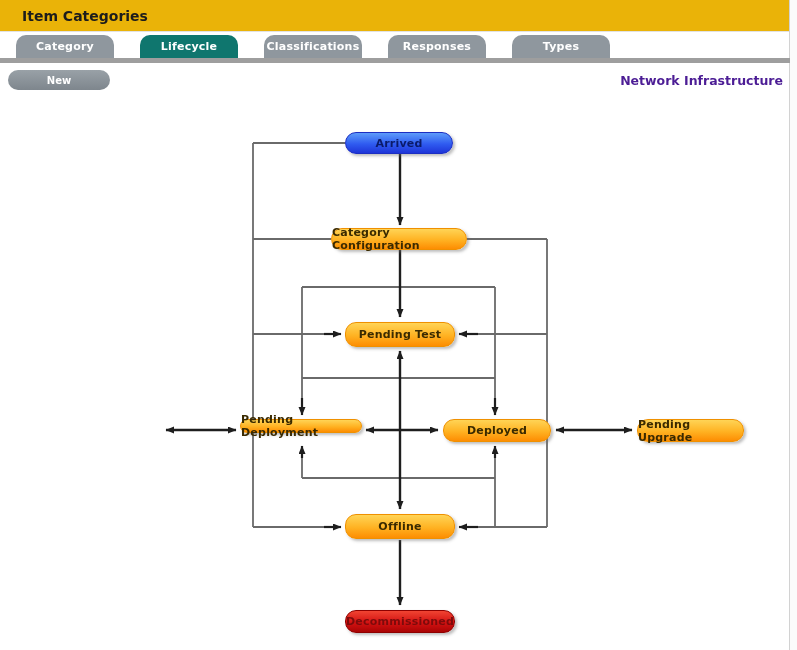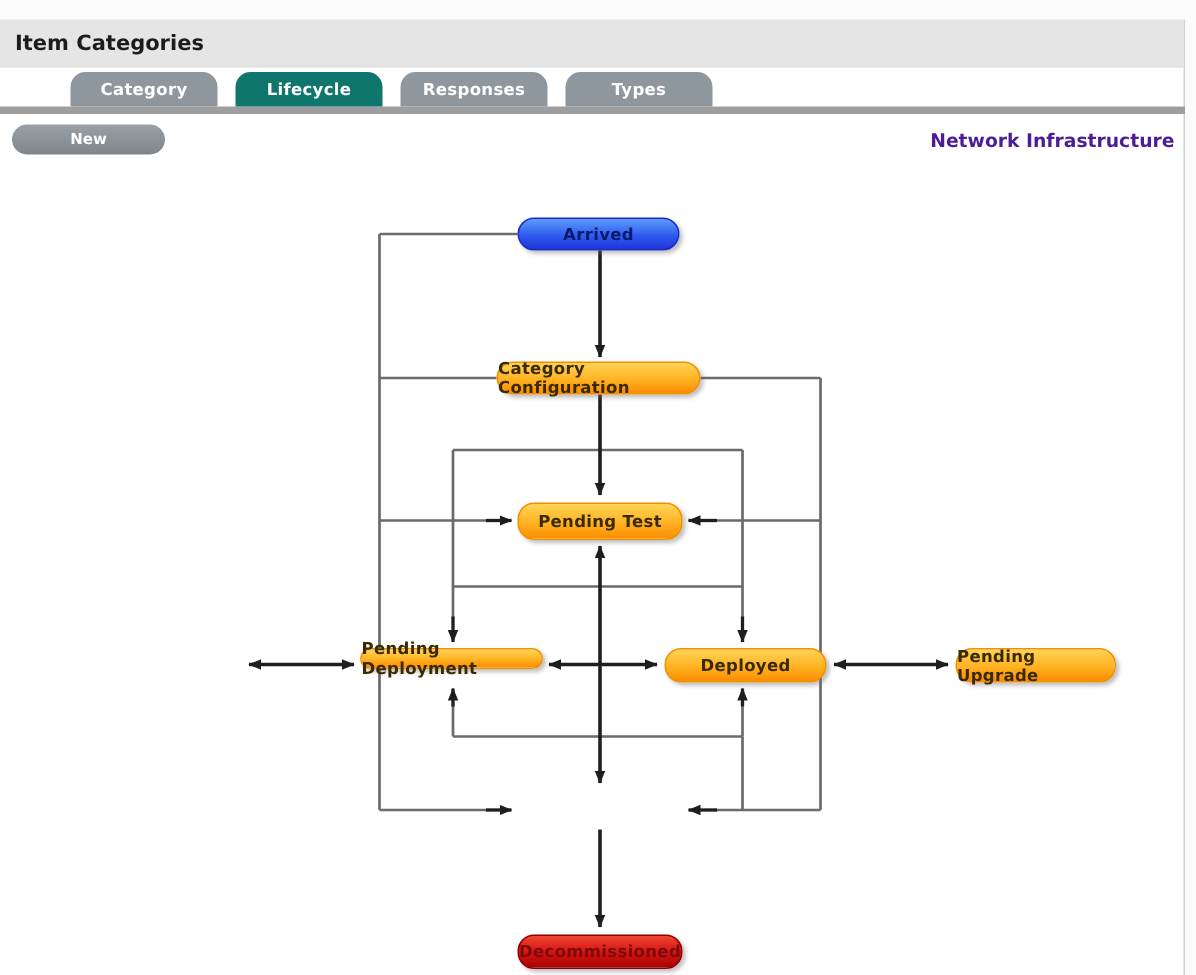--- a/index.html
+++ b/index.html
@@ -2,26 +2,26 @@
 <html><head>
 <meta charset="utf-8">
 <style>
   * { margin:0; padding:0; box-sizing:border-box; }
   html,body { width:797px; height:650px; overflow:hidden; background:#fbfbfb;
               font-family:"DejaVu Sans","Liberation Sans",sans-serif; }
   .page { position:relative; width:790px; height:650px; background:#ffffff;
           border-right:1px solid #d2d2d2; }
 
   
-  .header { height:32px; background:#e5e5e5; display:flex; align-items:center;
-            padding-left:10px; border-bottom:1px solid #e2e2e2;margin-top:13px; }
+  .header { height:32px; background:#eab308; display:flex; align-items:center;
+            padding-left:22px; border-bottom:1px solid #e2e2e2; }
   .header-title { font-size:14px; font-weight:bold; color:#1c1c1c; }
 
   
-  .tab-row { display:flex; gap:12px; padding:3px 0 0 47px; height:26px; align-items:flex-end; }
+  .tab-row { display:flex; gap:26px; padding:3px 0 0 16px; height:26px; align-items:flex-end; }
   .tab { width:98px; height:23px; border-radius:10px 10px 0 0; background:#8f979e;
          color:#ffffff; font-size:11px; font-weight:bold; display:flex;
          align-items:center; justify-content:center; cursor:pointer; letter-spacing:.02em; }
   .tab.active { background:#0f766e; }
   .tab-underline { height:5px; background:#9e9e9e; width:790px; }
 
   
   .toolbar { height:34px; display:flex; align-items:center; justify-content:space-between;
              padding:0 6px 0 8px; }
   .new-btn { width:102px; height:20px; border-radius:10px; border:none;
@@ -52,20 +52,21 @@
 
 <div class="page">
 
   <div class="header">
     <span class="header-title">Item Categories</span>
   </div>
 
   <div class="tab-row">
     <div class="tab">Category</div>
     <div class="tab active">Lifecycle</div>
+    <div class="tab">Classifications</div>
     <div class="tab">Responses</div>
     <div class="tab">Types</div>
   </div>
   <div class="tab-underline"></div>
 
   <div class="toolbar">
     <button class="new-btn">New</button>
     <span class="context-label">Network Infrastructure</span>
   </div>
 
@@ -112,16 +113,17 @@
       <path class="b" d="M556,430 H632" marker-start="url(#arr)" marker-end="url(#arr)"></path>
       <path class="b" d="M400,540 V605" marker-end="url(#arr)"></path>
     </svg>
 
     <div class="node blue" style="left:345px;top:132px;width:108px;height:22px;">Arrived</div>
     <div class="node orange" style="left:331px;top:228px;width:136px;height:22px;">Category Configuration</div>
     <div class="node orange" style="left:345px;top:322px;width:110px;height:25px;">Pending Test</div>
     <div class="node orange" style="left:240px;top:419px;width:122px;height:14px;">Pending Deployment</div>
     <div class="node orange" style="left:637px;top:419px;width:107px;height:23px;">Pending Upgrade</div>
     <div class="node orange" style="left:443px;top:419px;width:108px;height:23px;">Deployed</div>
+    <div class="node orange" style="left:345px;top:514px;width:110px;height:25px;">Offline</div>
     <div class="node red" style="left:345px;top:610px;width:110px;height:23px;">Decommissioned</div>
   </div>
 
 </div>
 
 </body></html>

